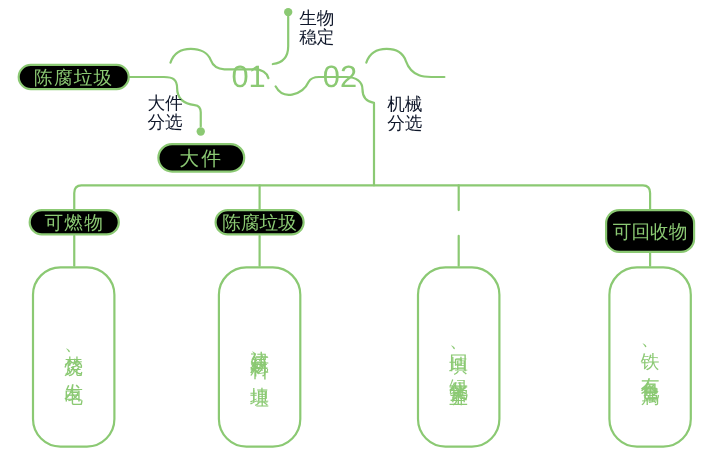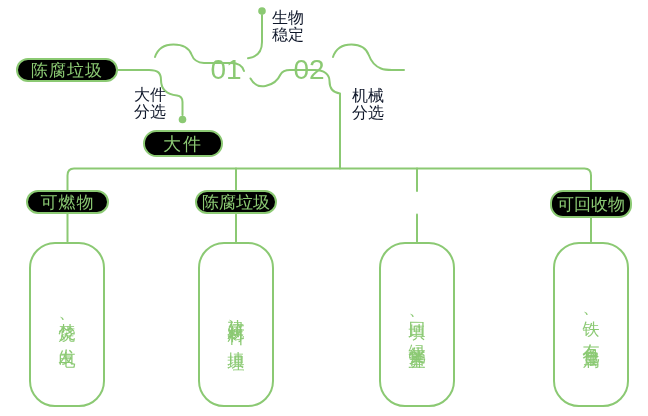--- a/index.html
+++ b/index.html
@@ -78,21 +78,21 @@
   <div class="pill" style="left:143px;top:130px;width:80px;height:27px;font-size:18px;letter-spacing:2px;">
     <span>大件</span>
   </div>
 
   <div class="pill" style="left:26px;top:190px;width:83px;height:24px;border-radius:13px;text-align:center;">
     <span>可燃物</span>
   </div>
   <div class="pill" style="left:195px;top:190px;width:82px;height:24px;border-radius:13px;letter-spacing:0;">
     <span>陈腐垃圾</span>
   </div>
-  <div class="pill" style="left:550px;top:190px;width:82px;height:28px;border-radius:13px;letter-spacing:0;">
+  <div class="pill" style="left:550px;top:190px;width:82px;height:40px;border-radius:13px;letter-spacing:0;">
     <span>可回收物</span>
   </div>
 
   <div class="outcome-box" style="left:29px;">
     <div class="outcome-text">焚烧、发电</div>
   </div>
   <div class="outcome-box" style="left:198px;">
     <div class="outcome-text">建筑材料、填埋</div>
   </div>
   <div class="outcome-box" style="left:379px;">

